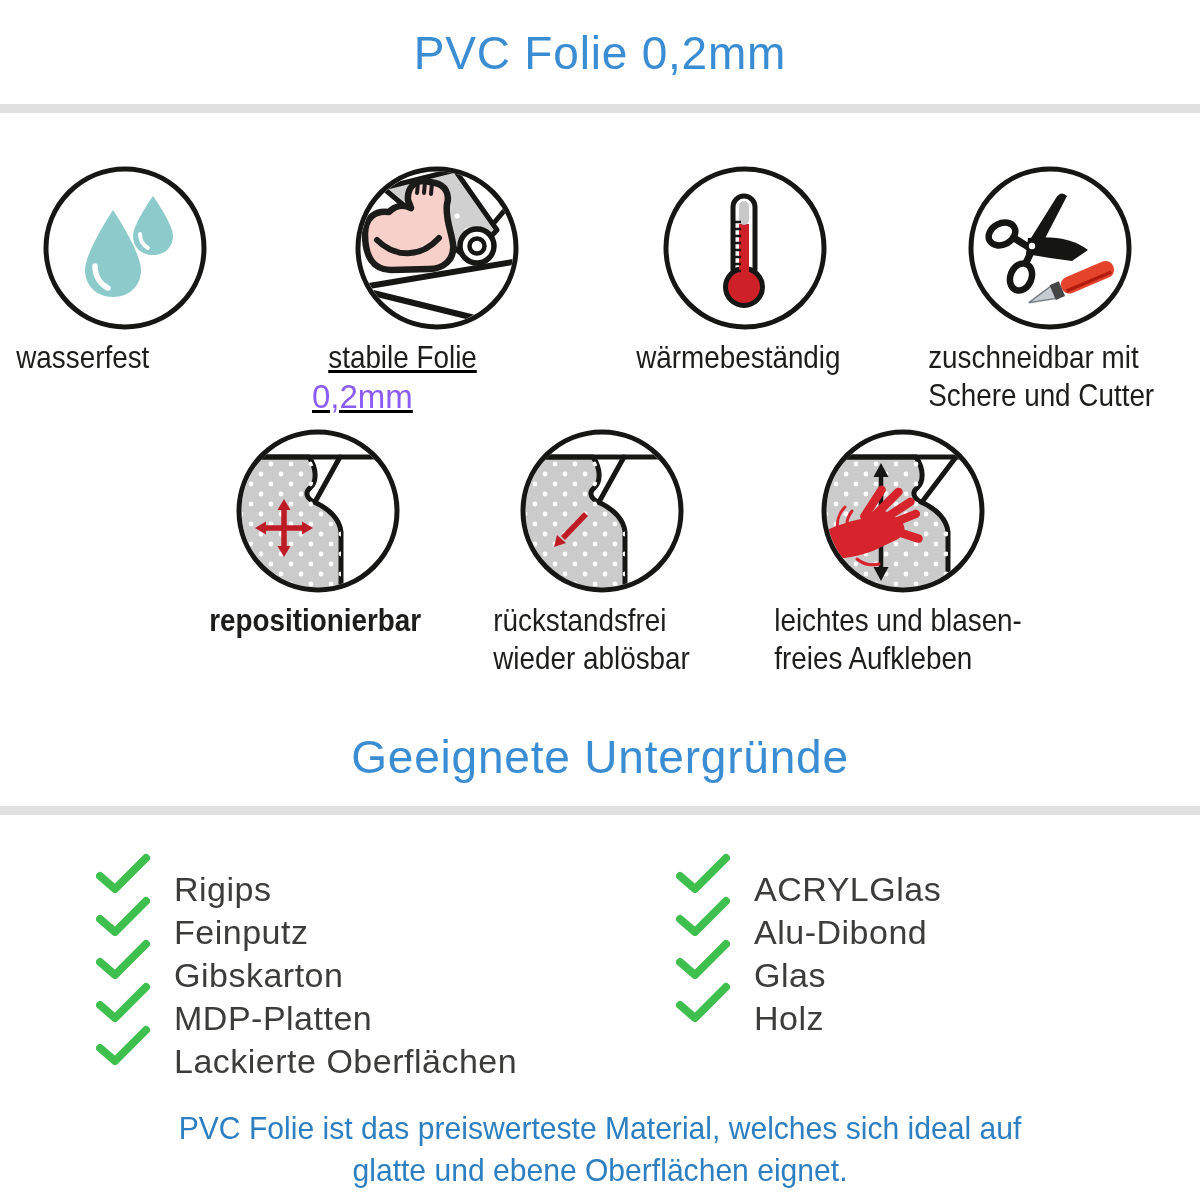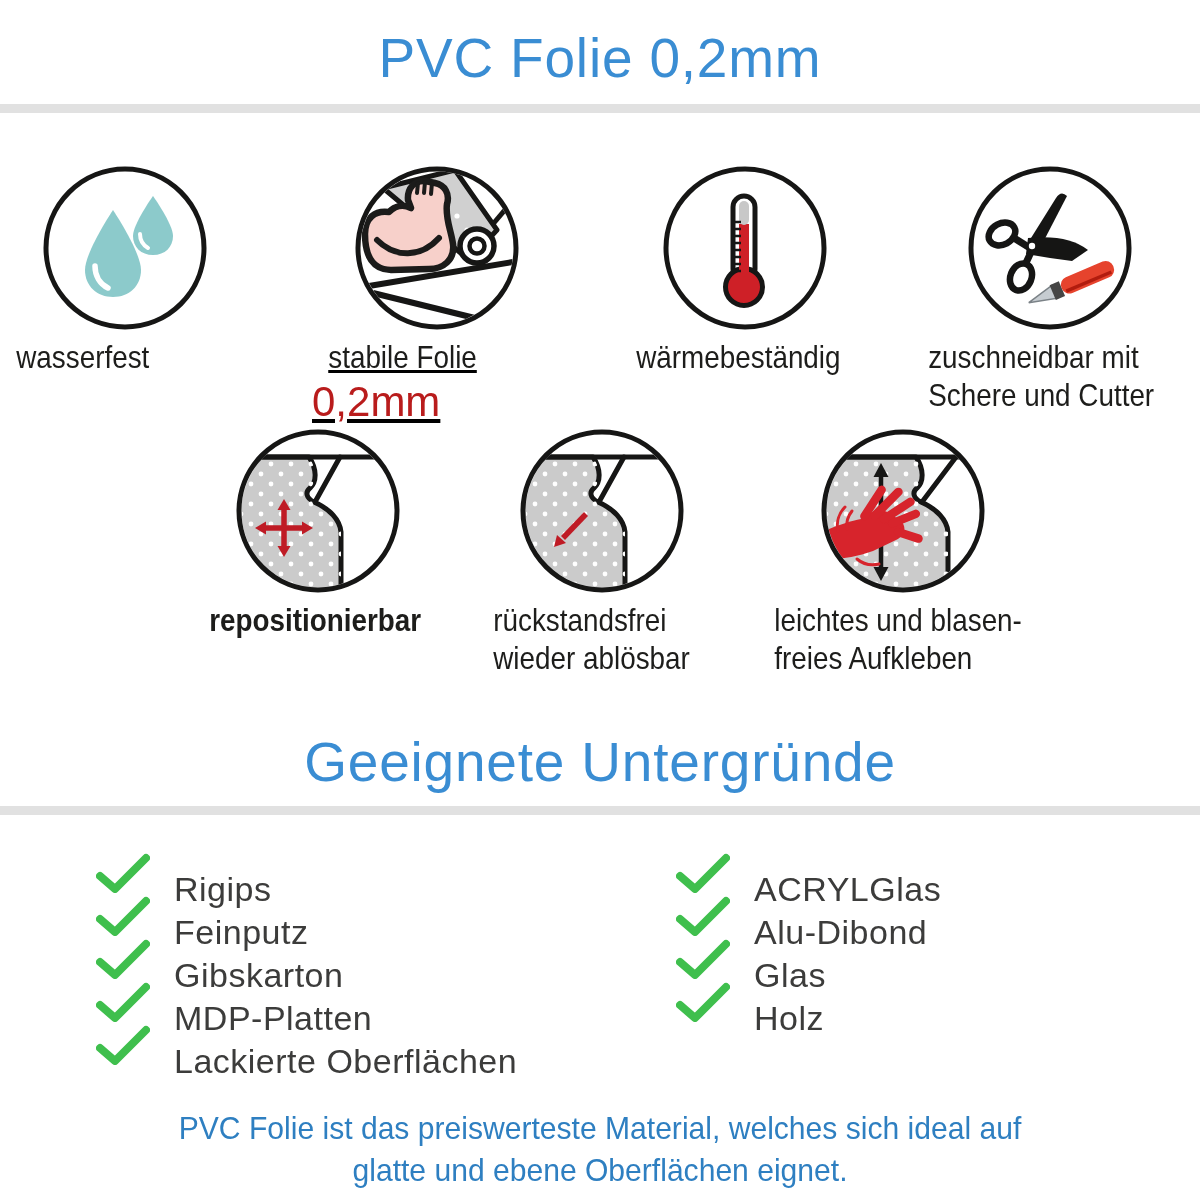--- a/index.html
+++ b/index.html
@@ -2,36 +2,36 @@
 <html><head>
 <meta charset="utf-8">
 <style>
   html,body { margin:0; padding:0; background:#fff; }
   .canvas {
     position:relative; width:1200px; height:1200px; background:#ffffff;
     font-family:"Liberation Sans", sans-serif; overflow:hidden;
   }
   .big-heading {
     position:absolute; left:0; width:1200px; text-align:center;
-    font-size:55px; font-weight:500; color:#3a8dd3; letter-spacing:0.8px;
+    font-size:46px; font-weight:500; color:#3a8dd3; letter-spacing:0.8px;
   }
   #title { top:26px; }
   #heading2 { top:730px; }
   .divider { position:absolute; left:0; width:1200px; height:9px; background:#e1e1e1; }
   #divider1 { top:104px; }
   #divider2 { top:806px; }
 
   .feature { position:absolute; }
   .circle-icon { display:block; margin:0 auto; width:164px; height:164px; }
   .ring { fill:none; stroke:#161615; stroke-width:5; }
   .flabel {
     margin-top:8px; font-size:32px; line-height:38px; color:#1d1d1b;
     transform:scaleX(0.87); white-space:nowrap;
   }
-  .sublabel { margin-top:2px; font-size:42px; color:#b91c1c; }
+  .sublabel { margin-top:2px; font-size:33px; color:#8b5cf6; }
 
   #f1 { left:0px;   top:166px; width:250px; }
   #f2 { left:312px; top:166px; width:250px;text-decoration:underline; }
   #f3 { left:620px; top:166px; width:250px; }
   #f4 { left:910px; top:166px; width:280px; }
   #f5 { left:193px; top:429px; width:250px;font-weight:bold; }
   #f6 { left:477px; top:429px; width:250px; }
   #f7 { left:755px; top:429px; width:296px; }
 
   .checklist { position:absolute; display:flex; flex-direction:column; gap:9px; }

